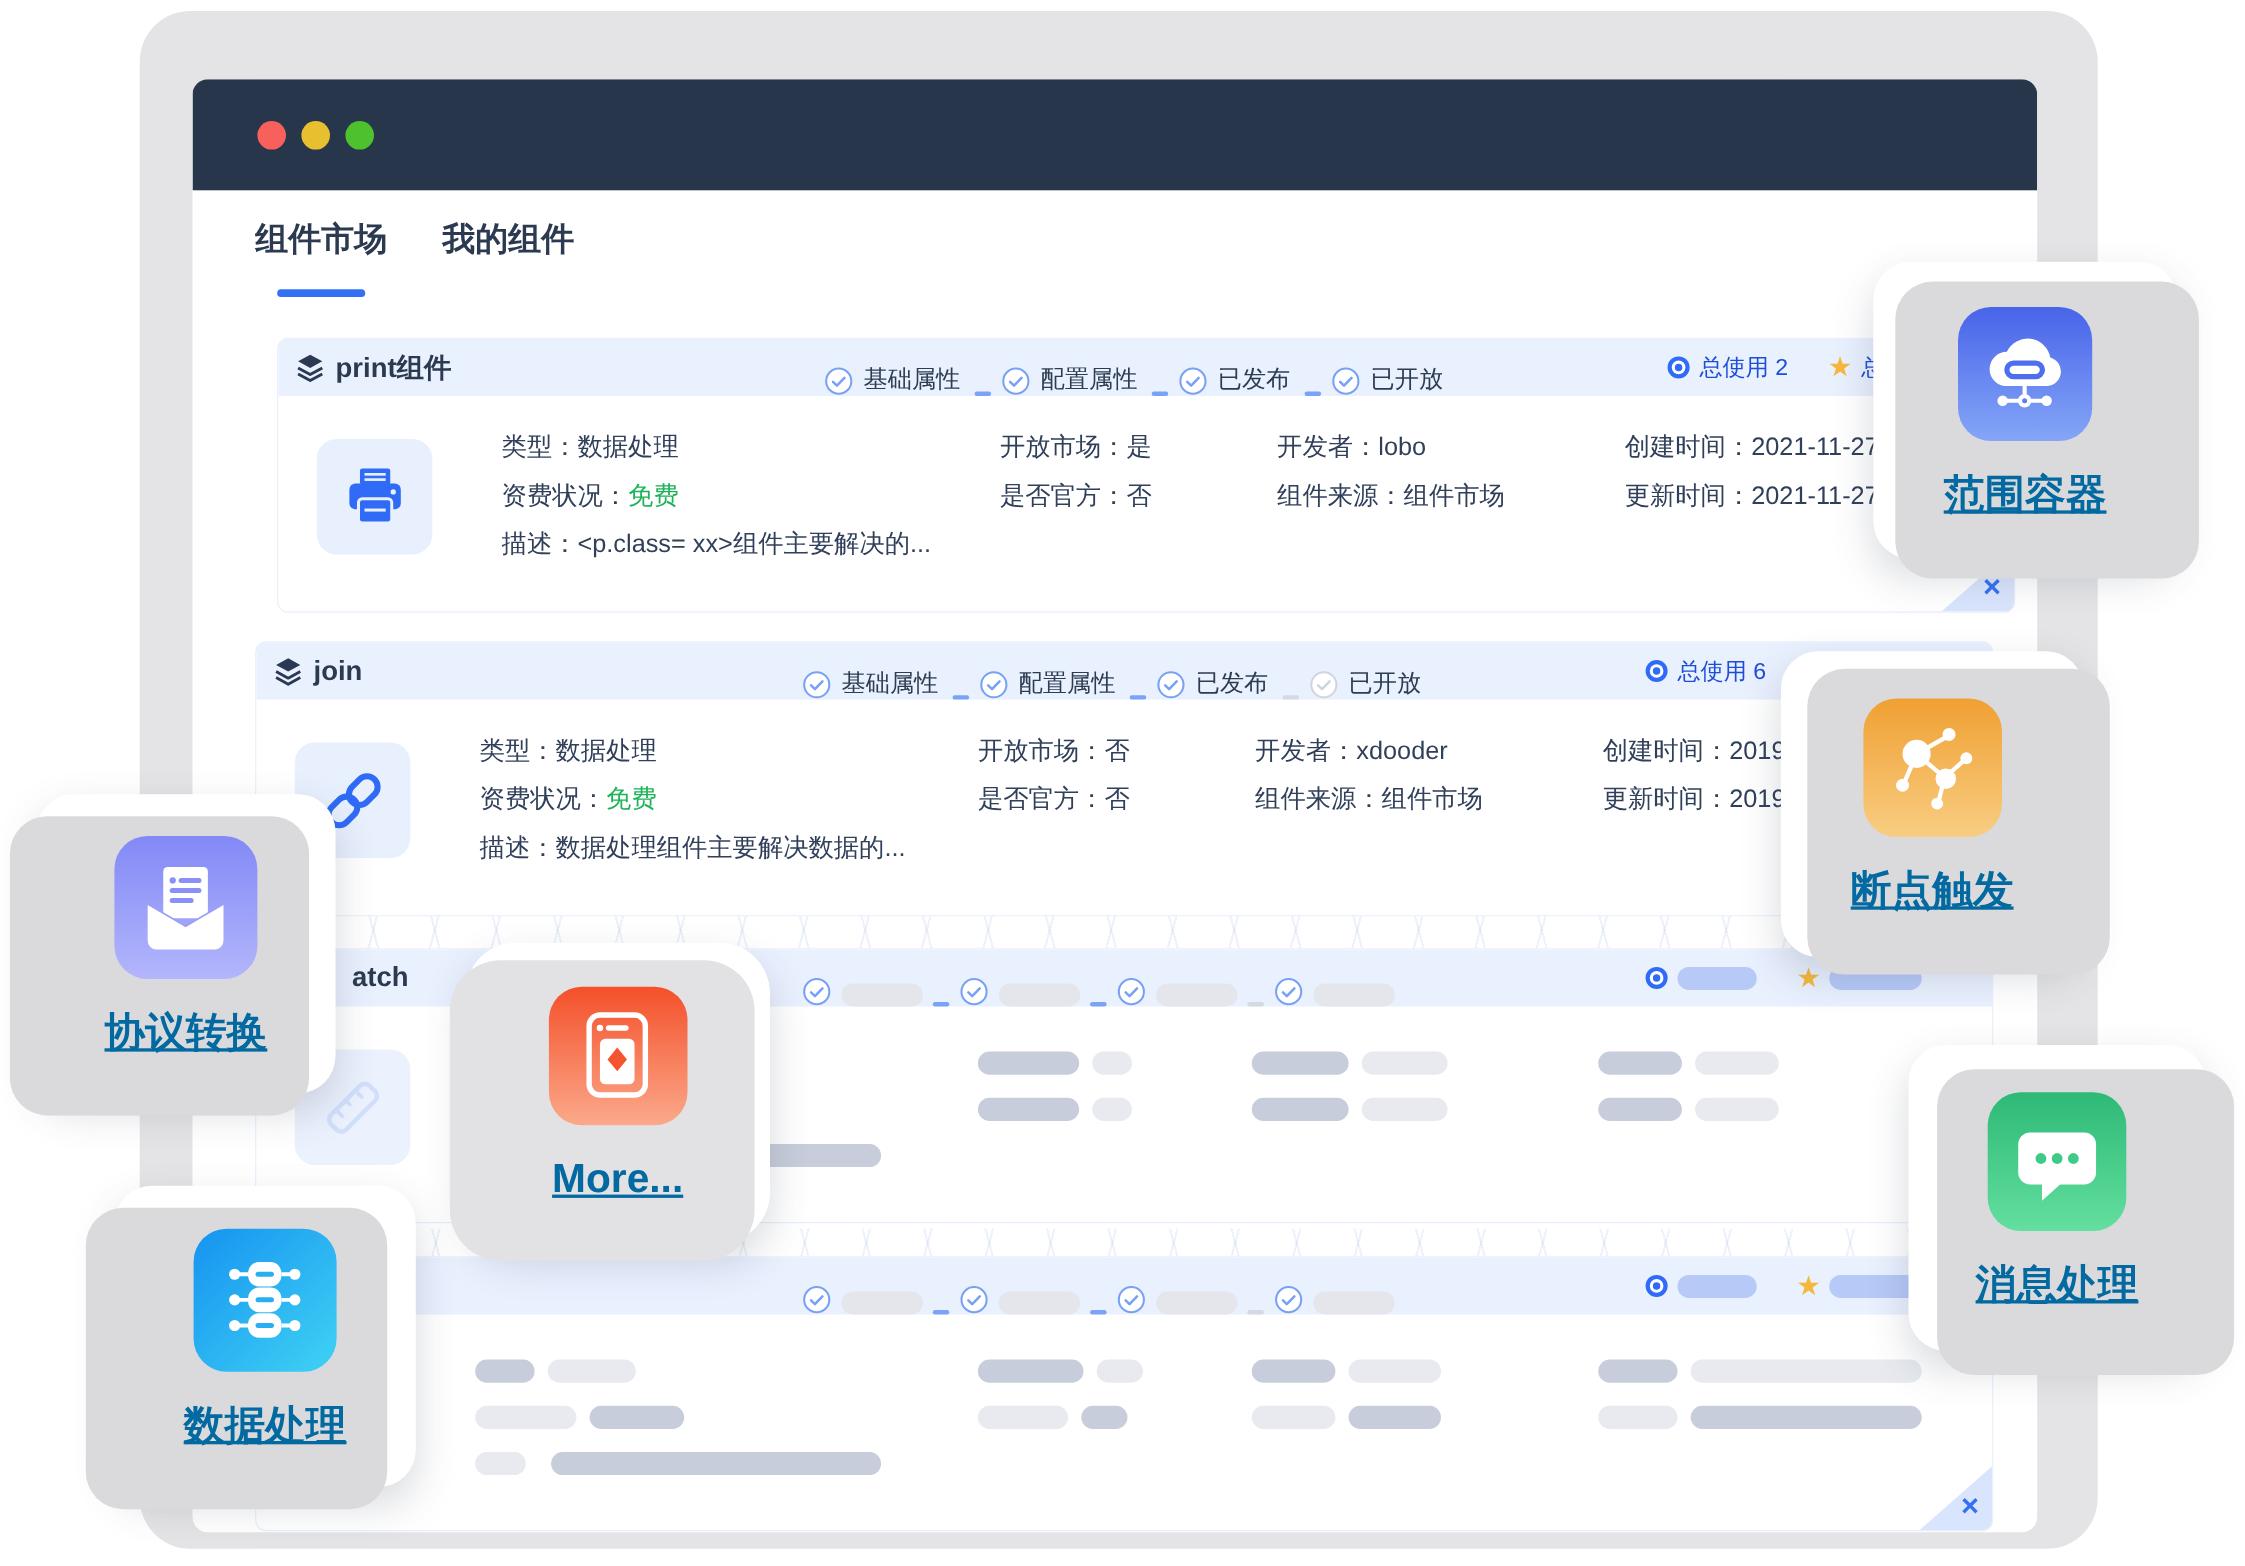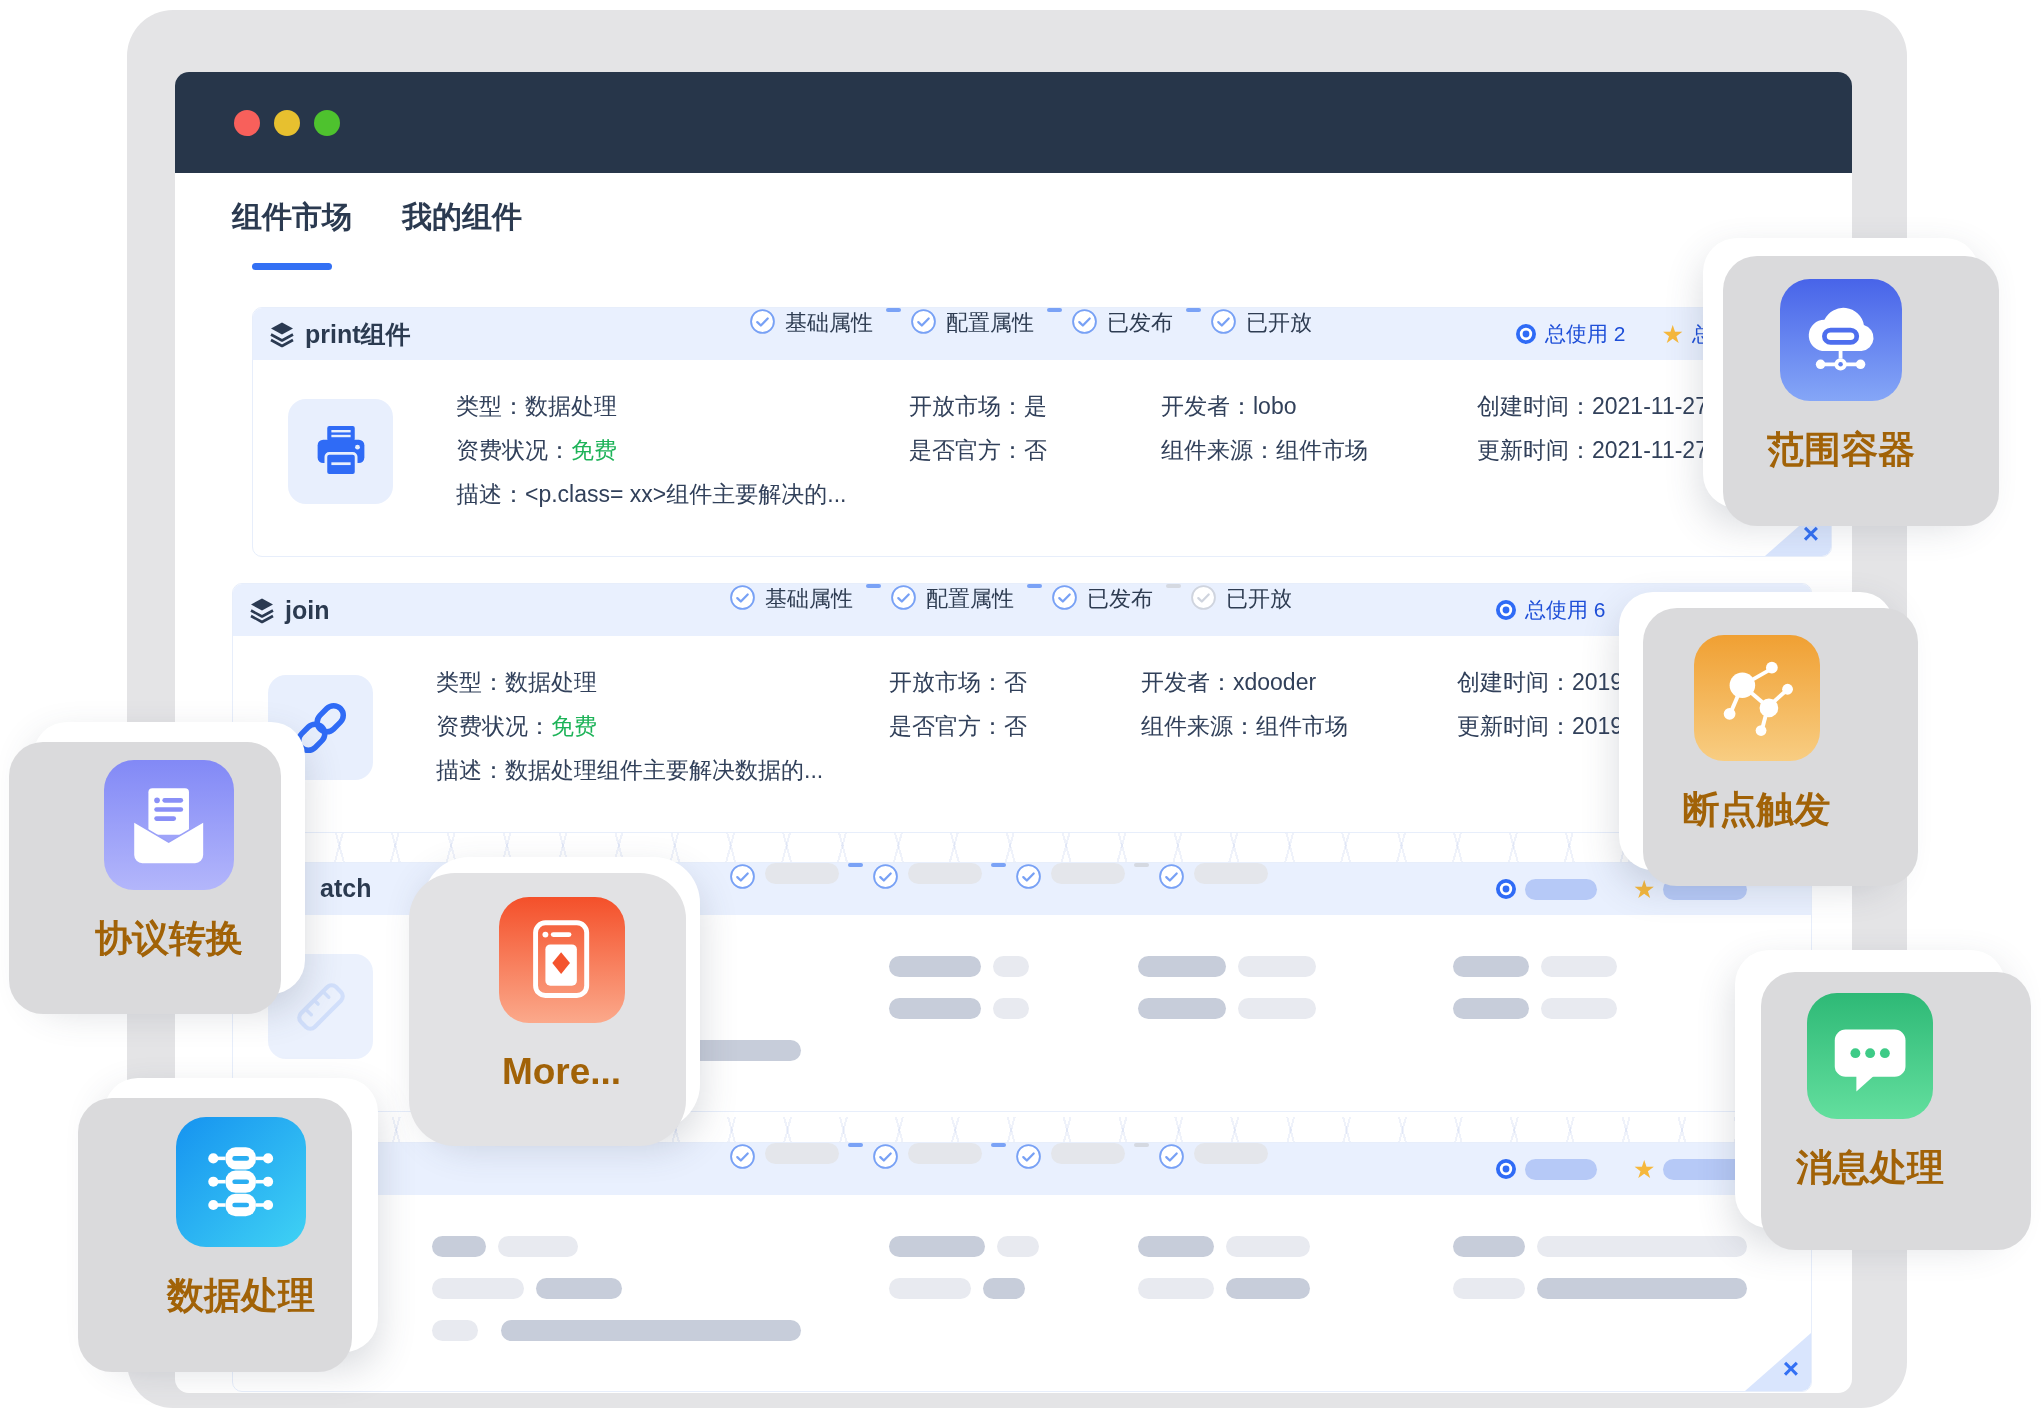--- a/index.html
+++ b/index.html
@@ -32,21 +32,21 @@
   
   .card{position:absolute;left:57px;width:1580px;height:250px;background:#fff;
         border:1px solid #e7eefb;border-radius:10px;overflow:hidden;box-sizing:border-box;}
   #card1{top:235px;margin-left:20px;} #card2{top:511px;} #card3{top:790px;} #card4{top:1070px;}
   .card-head{position:relative;height:52px;background:#e9f0fe;display:flex;align-items:center;
              padding-left:15px;box-sizing:border-box;}
   .layers{width:28px;height:28px;display:block;}
   .card-title{margin-left:9px;font-size:25px;font-weight:bold;color:#2b3a50;}
   .card-title.shift{position:absolute;left:78px;top:11px;}
 
-  .steps{position:absolute;left:496px;top:0;height:52px;display:flex;align-items:flex-start;gap:9px;}
+  .steps{position:absolute;left:496px;top:0;height:52px;display:flex;align-items:flex-end;gap:9px;}
   .chk{width:27px;height:27px;display:block;}
   .chk.blue{color:#78a1f5;} .chk.gray{color:#cfd4de;}
   .step-label{font-size:22px;color:#2e3c52;font-weight:500;margin-right:4px;white-space:nowrap;}
   .dash{width:15px;height:4px;border-radius:2px;background:#7aa2f6;}
   .dash.gray{background:#d5d9e1;}
 
   .stats{position:absolute;left:1262px;top:0;height:52px;display:flex;align-items:center;gap:8px;}
   .eye{width:22px;height:22px;display:block;}
   .star{font-size:25px;color:#f6b83c;line-height:1;margin-left:28px;}
   .stat-text{font-size:21px;color:#1d4ed8;font-weight:500;white-space:nowrap;}
@@ -78,21 +78,21 @@
   .ml11{margin-left:11px}
   .tile.faded{opacity:.85;}
 
   
   .fcard{position:absolute;background:#fff;display:flex;flex-direction:column;align-items:center;
          justify-content:center;gap:30px;z-index:60;
          box-shadow:0 16px 38px rgba(60,70,90,.20);}
   .fcard::before{content:'';position:absolute;inset:0;border-radius:inherit;background:#dadadc;z-index:-1;}
   .fcard .ftile{border-radius:30px;display:flex;align-items:center;justify-content:center;}
   .fcard .ftile svg{width:78%;height:78%;}
-  .flabel{font-size:37px;font-weight:bold;color:#a16207;line-height:1;}
+  .flabel{font-size:37px;font-weight:bold;color:#0369a1;line-height:1;text-decoration:underline;}
   #f1{left:1703px;top:238px;width:276px;height:270px;border-radius:34px;}
   #f1::before{transform:translate(20px,18px);}
   #f1 .ftile{width:122px;height:122px;background:linear-gradient(180deg,#4864e9,#85a6f7);}
   #f2{left:1619px;top:592px;width:275px;height:278px;border-radius:34px;}
   #f2::before{transform:translate(24px,16px);}
   #f2 .ftile{width:126px;height:126px;background:linear-gradient(180deg,#f0a033,#f8cd82);}
   #f3{left:33px;top:722px;width:272px;height:272px;border-radius:34px;}
   #f3::before{transform:translate(-24px,20px);}
   #f3 .ftile{width:130px;height:130px;background:linear-gradient(180deg,#8289f6,#b3b6fb);}
   #f4{left:423px;top:857px;width:277px;height:273px;border-radius:46px;}

